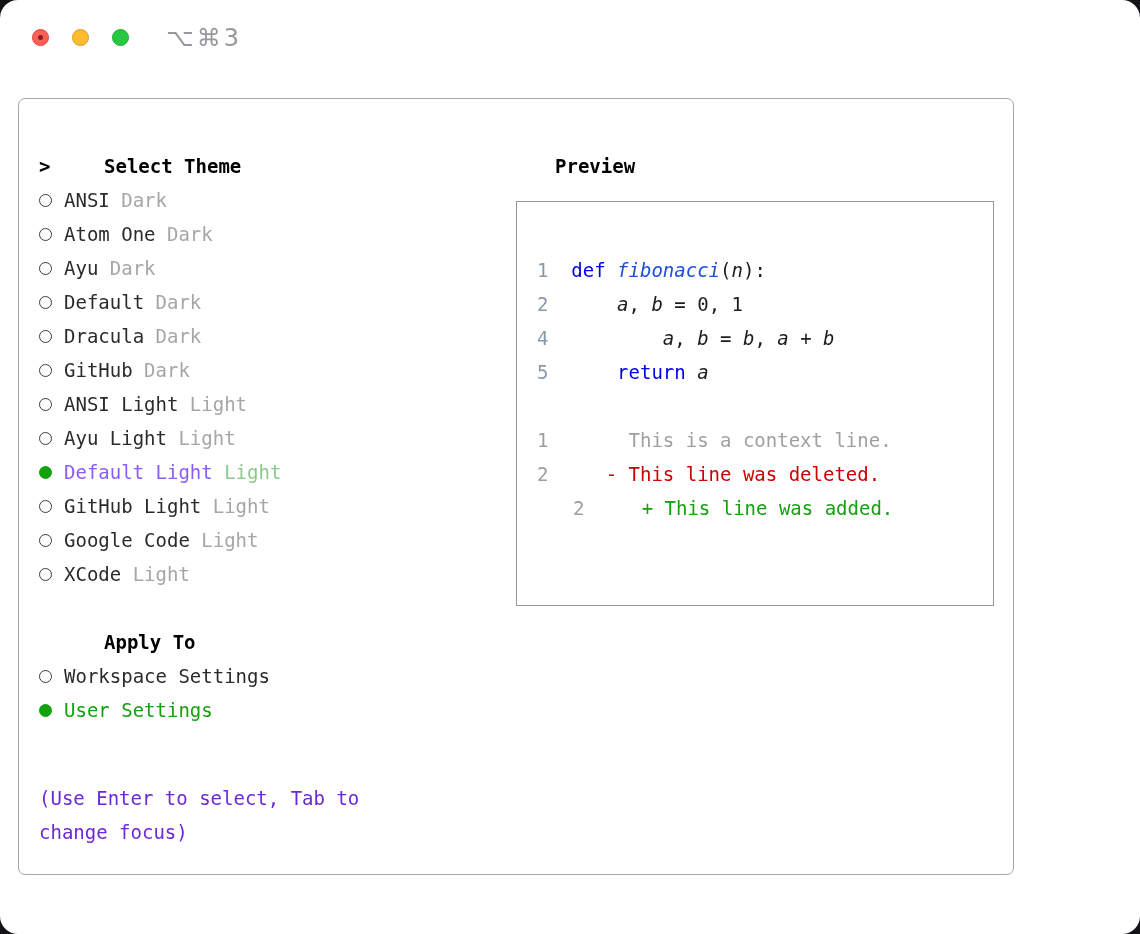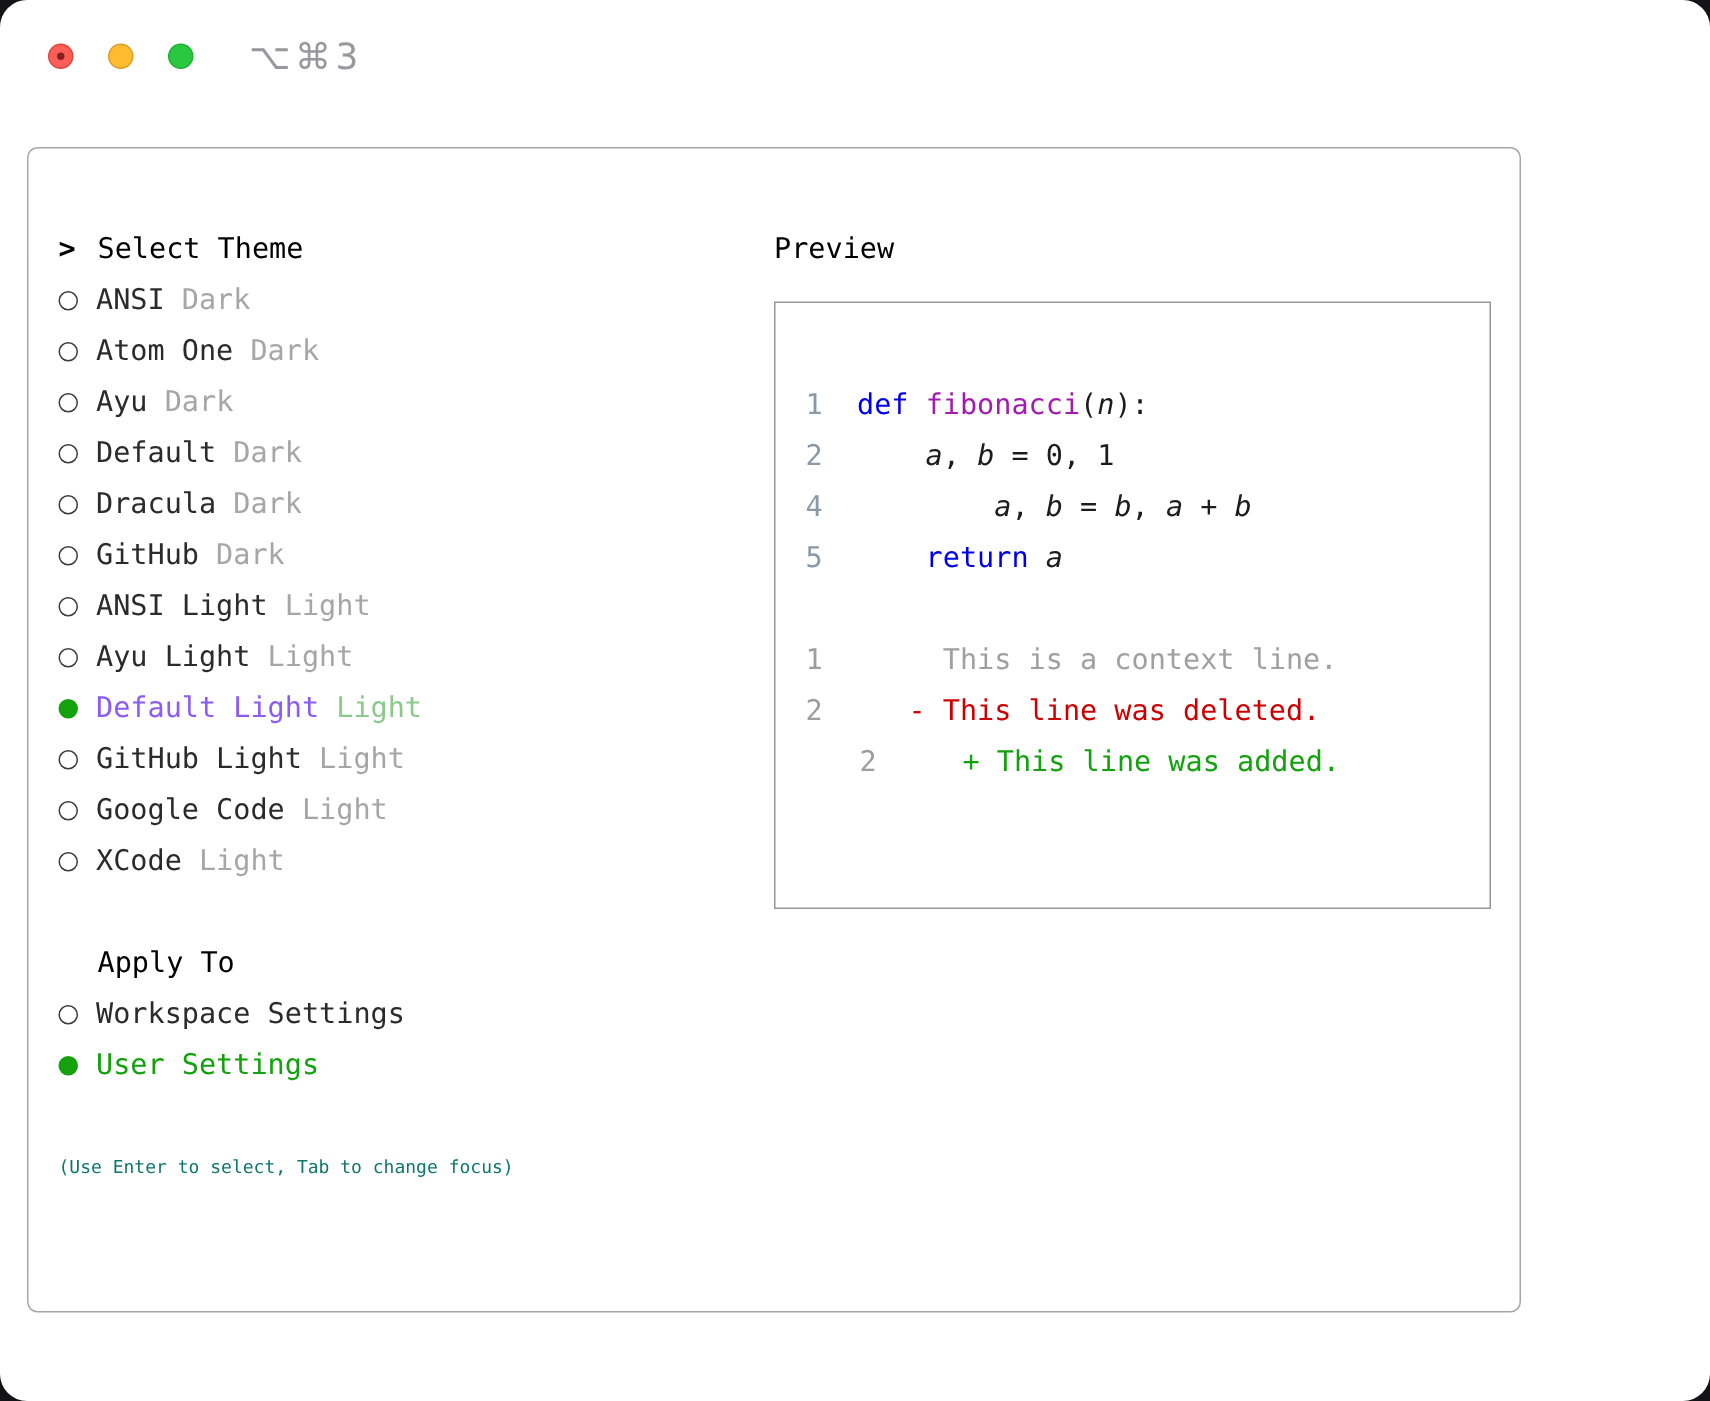--- a/index.html
+++ b/index.html
@@ -30,55 +30,55 @@
   .panel {
     position: absolute; left: 18px; top: 98px;
     width: 996px; height: 777px;
     border: 1px solid #a6a6ab; border-radius: 7px;
     background: #ffffff;
   }
   .left-col { position: absolute; left: 20px; top: 50px; width: 460px; font-size: 19px; }
   .row { height: 34px; display: flex; align-items: center; white-space: pre; }
   .spacer-row { height: 34px; }
   .prompt { display: inline-block; width: 26px; font-weight: bold; color: #000; }
-  .heading { font-weight: normal; color: #000; }
+  .heading { font-weight: bold; color: #000; margin-left: 39px; }
   .radio {
     display: inline-block; width: 13px; height: 13px;
     border: 1.5px solid #3c3c3c; border-radius: 50%;
     margin-right: 12px; flex: 0 0 auto;
   }
   .radio.on { background: #13a10e; border-color: #13a10e; }
   .theme-item .item-name { color: #2b2b2b; }
   .theme-item .item-tag  { color: #a6a6a6; }
   .theme-item.selected .item-name { color: #8b5cf6; }
   .theme-item.selected .item-tag  { color: #8cc98c; }
   .apply-option .option-label { color: #2b2b2b; }
   .apply-option.selected .option-label { color: #13a10e; }
   .hint {
-    margin-top: 34px; width: 390px;
-    color: #0f766e; font-size: 12px; line-height: 34px;
+    margin-top: 54px; width: 390px;
+    color: #6d28d9; font-size: 19px; line-height: 34px;
   }
   
   .right-col { position: absolute; left: 497px; top: 50px; font-size: 19px; }
   .preview-heading-row { height: 34px; display: flex; align-items: center; }
   .preview-box {
     margin-top: 18px;
     width: 478px; height: 405px;
     border: 1px solid #97979b;
     background: #ffffff;
     padding: 51px 14px 0 20px;
     overflow: hidden;
   }
   .code-line { height: 34px; line-height: 34px; white-space: pre; font-size: 19px; }
   .code-gap  { height: 34px; }
   .lnum { display: inline-block; width: 1ch; margin-right: 2ch; color: #8a99a9; text-align: right; }
   .dnum { color: #9d9d9d; }
   .tok-pl  { color: #1c1c1c; }
   .tok-kw  { color: #0000e6; text-align: center; }
-  .tok-fn  { color: #a21caf; }
+  .tok-fn  { color: #1d4ed8; font-style: italic; }
   .tok-var { color: #1c1c1c; font-style: italic; }
   .diff-context { color: #a0a0a0; }
   .diff-deleted { color: #cc0000; }
   .diff-added   { color: #13a10e; margin-left: 36px; }
   .marker { }
 </style>
 </head>
 <body>
 
 <div class="page">

